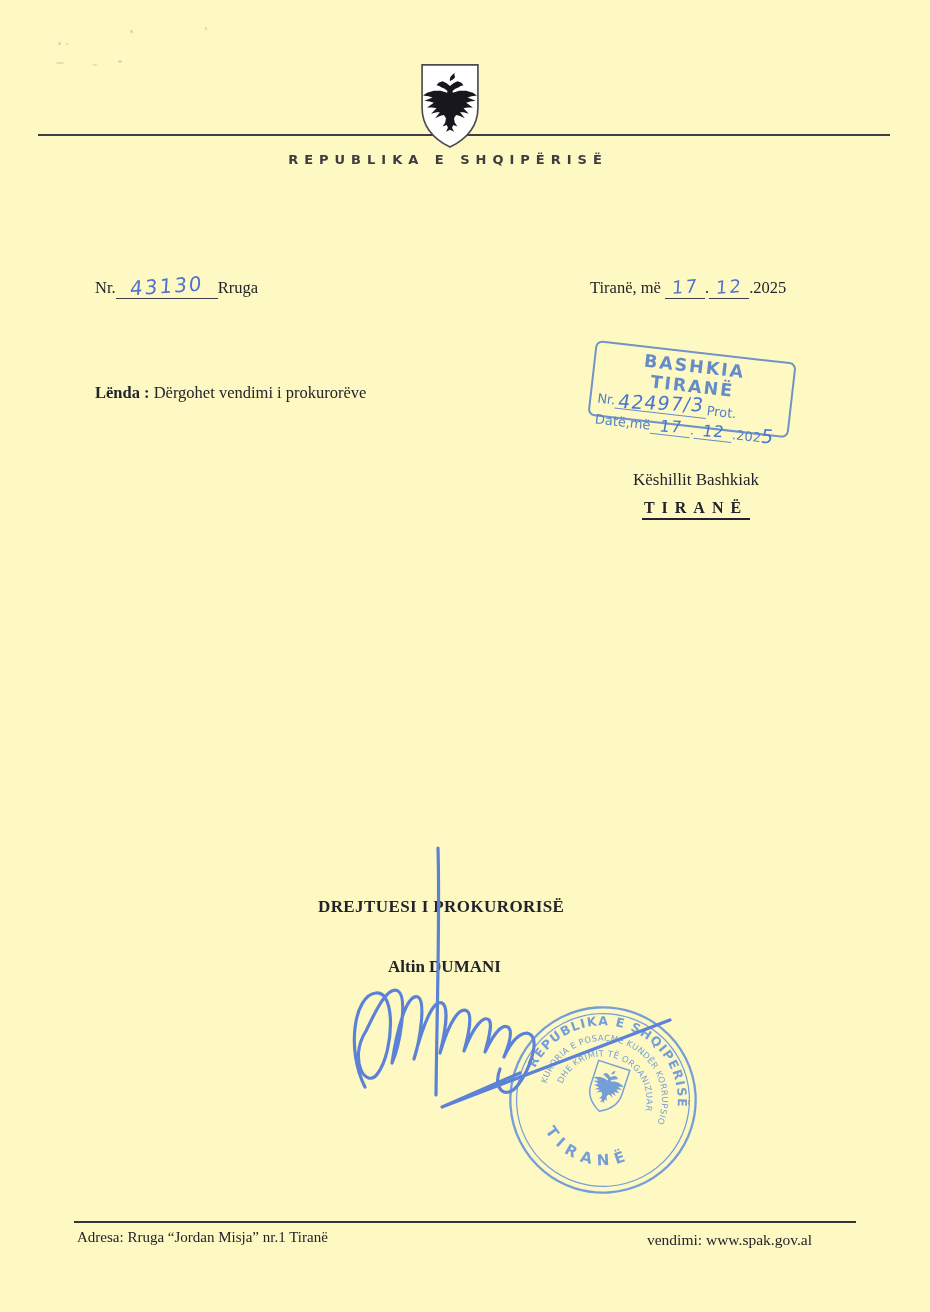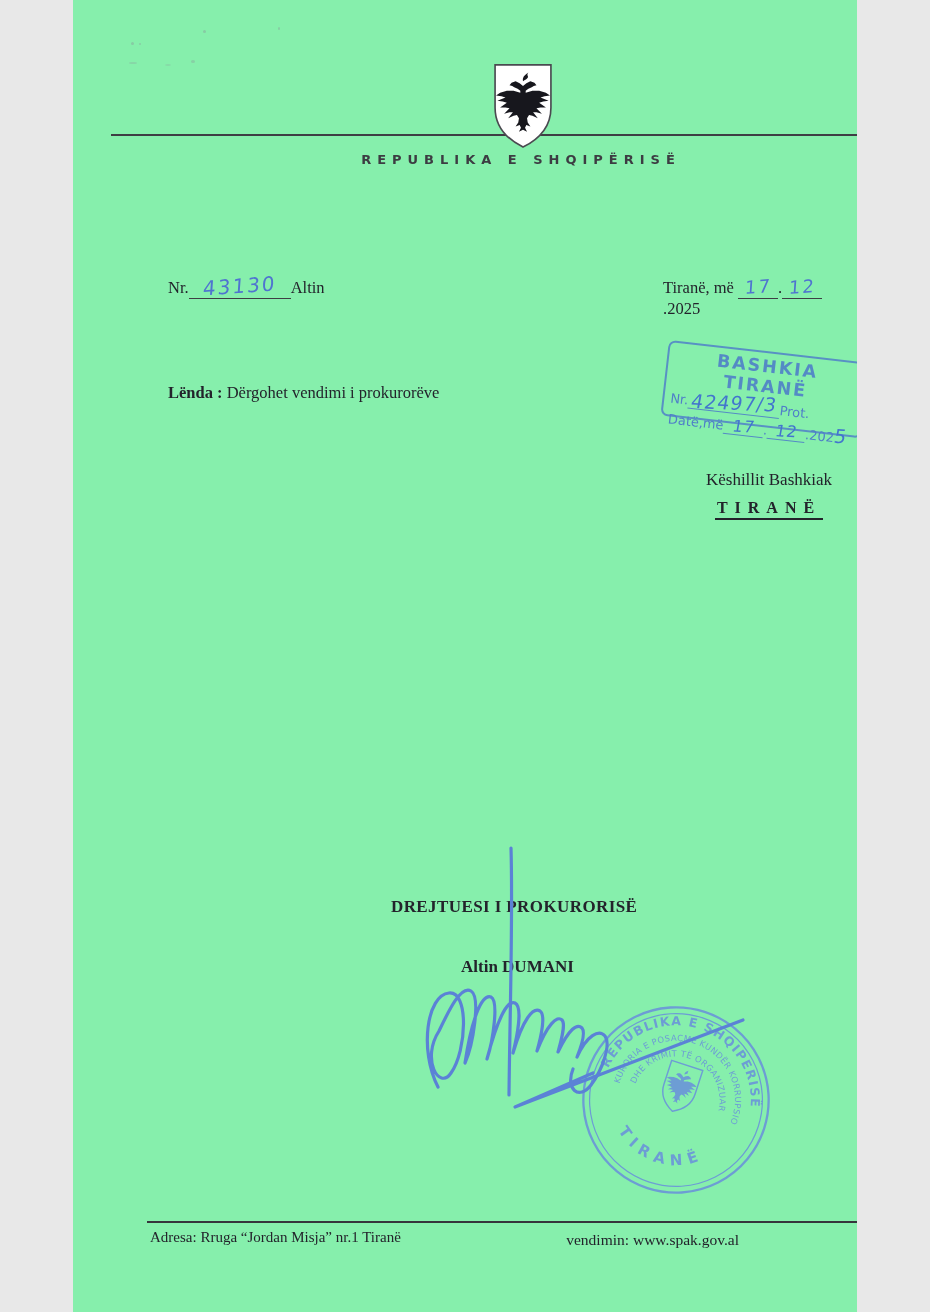--- a/index.html
+++ b/index.html
@@ -1,20 +1,20 @@
 <!DOCTYPE html>
 <html><head>
 <meta charset="utf-8">
 <style>
   html,body{margin:0;padding:0;background:#e8e8e8;}
   .page{
     position:relative;
-    width:784px;height:1312px;
+    width:930px;height:1312px;
     margin:0 auto;
-    background:#86efac;
+    background:#fef9c3;
     overflow:hidden;
     font-family:"Liberation Serif", serif;
     color:#23232b;
   }
   
   .speck{position:absolute;background:#8a8a96;border-radius:50%;opacity:.35;}
 
   
   .rule-top{position:absolute;left:38px;top:134px;width:852px;height:2px;background:#3e3e44;}
   .emblem{position:absolute;left:408px;top:60px;width:84px;height:92px;}
@@ -110,21 +110,21 @@
                  L54,34 L54,31 L58,28 L63,26 L66,24 L70,23 L67,19 L61,17 L55,20 Z"></path>
       </g>
     </defs>
     <path d="M16,6 H84 V58 C84,82 70,96 50,106 C30,96 16,82 16,58 Z" fill="#ffffff" stroke="#4a4a50" stroke-width="2"></path>
     <use href="#eagleShape" fill="#17171d" transform="translate(9,12) scale(0.82)"></use>
   </svg>
 
   <div class="republic">REPUBLIKA E SHQIPËRISË</div>
 
   <div class="nr-line">
-    <span>Nr.</span><span class="blank" style="width:102px;"><span class="hand">43130</span></span><span>Altin</span>
+    <span>Nr.</span><span class="blank" style="width:102px;"><span class="hand">43130</span></span><span>Rruga</span>
   </div>
 
   <div class="date-line">
     <span>Tiranë, më</span>
     <span class="blank" style="width:40px;"><span class="hand sm">17</span></span><span>.</span><span class="blank" style="width:40px;"><span class="hand sm">12</span></span><span>.2025</span>
   </div>
 
   <div class="stamp-rect">
     <div class="l1">BASHKIA TIRANË</div>
     <div class="l2">
@@ -188,15 +188,15 @@
                C110,174 120,162 127,166 C133,170 128,192 124,206
                C134,180 144,170 149,175 C153,179 148,196 145,207
                C156,184 164,178 169,183 C173,188 168,202 164,212
                C174,190 186,184 192,191 C198,199 190,224 178,240 C166,256 152,244 160,224"></path>
       <path d="M330,175 L102,262 L180,228"></path>
     </g>
   </svg>
 
   <div class="rule-bottom"></div>
   <div class="addr">Adresa: Rruga “Jordan Misja” nr.1 Tiranë</div>
-  <div class="site">vendimin: www.spak.gov.al</div>
+  <div class="site">vendimi: www.spak.gov.al</div>
 
 </div>
 
 </body></html>

